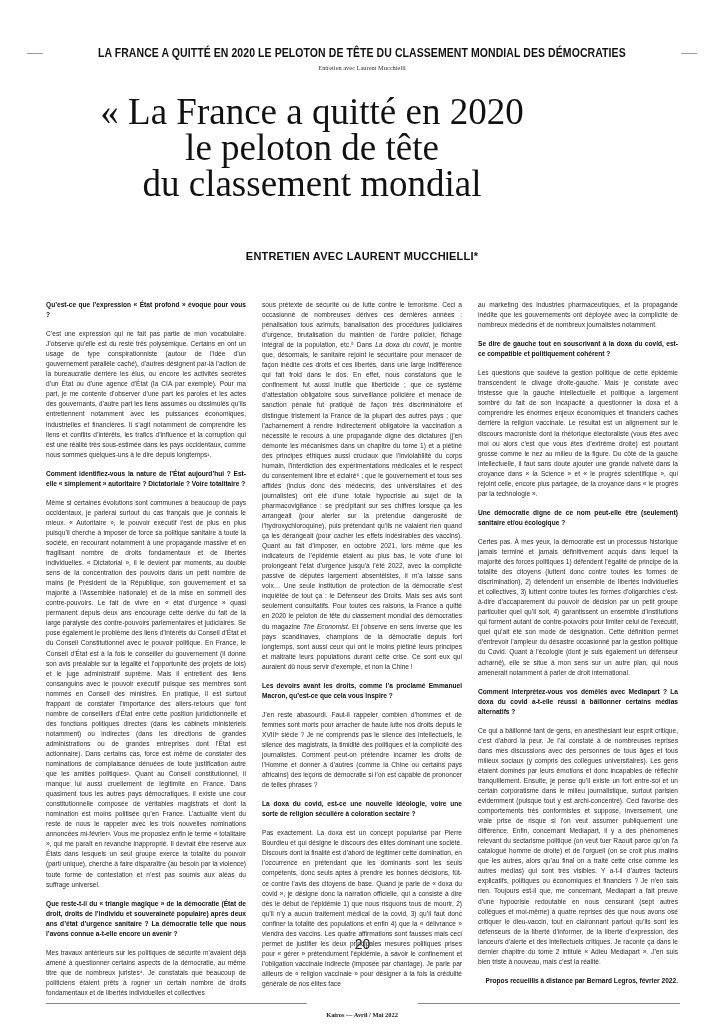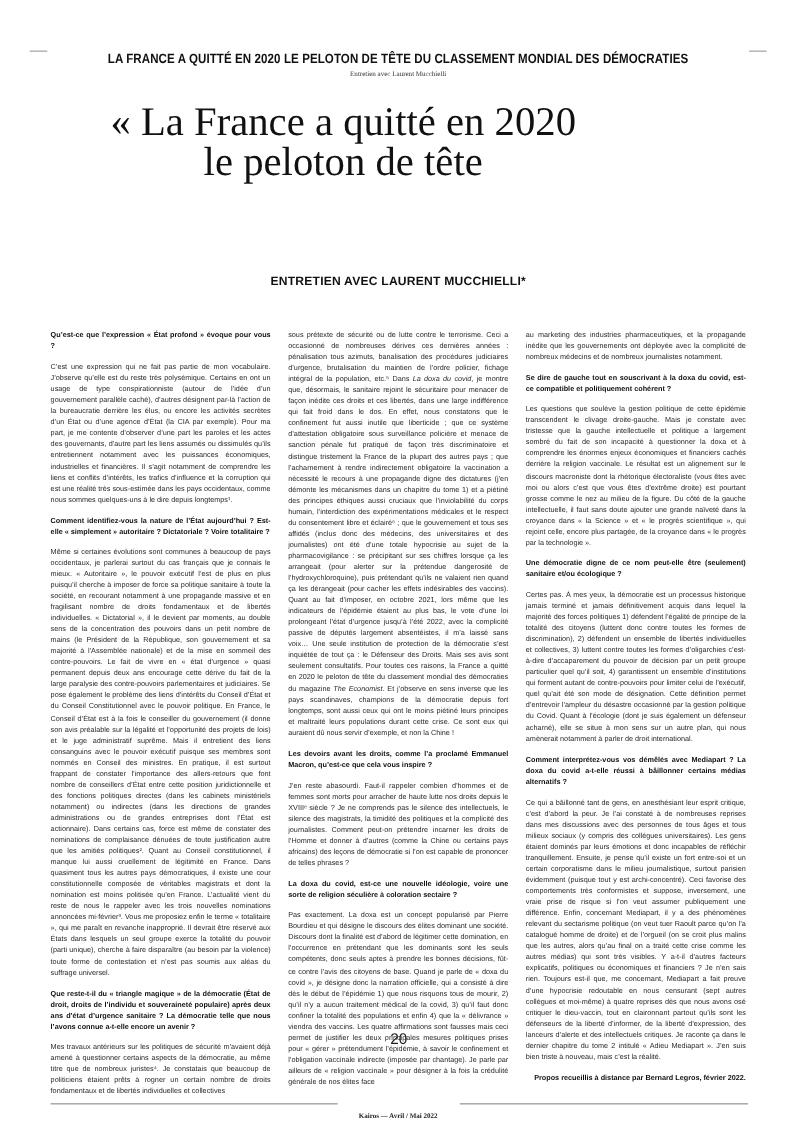--- a/index.html
+++ b/index.html
@@ -1,17 +1,17 @@
 <!DOCTYPE html>
 <html><head>
 <meta charset="utf-8">
 <style>
   html, body { margin: 0; padding: 0; background: #ffffff; }
   body { width: 724px; height: 1024px; overflow: hidden; position: relative; color: #1a1a1a; }
-  .running-head { position: absolute; top: 46px; left: 0; width: 724px; display: flex; justify-content: center; gap: 12px; }
+  .running-head { position: absolute; top: 46px; left: 0; width: 724px; display: flex; align-items: center; justify-content: center; gap: 12px; }
   .rh-rule { width: 16px; height: 1px; background: #9a9a9a; }
   .rh-title { font-family: "Liberation Sans", sans-serif; font-weight: bold; font-size: 12.2px; letter-spacing: 0.1px; color: #111; transform: scaleX(0.86); transform-origin: center; white-space: nowrap; }
   .rh-sub { position: absolute; top: 64px; left: 0; width: 724px; text-align: center; font-family: "Liberation Serif", serif; font-size: 6.4px; color: #333; }
   .headline { position: absolute; top: 94px; left: 0; width: 624px; text-align: center; font-family: "Liberation Serif", serif; font-size: 37px; line-height: 36px; color: #111; }
   .headline div { white-space: nowrap; }
   .byline { position: absolute; top: 250px; left: 0; width: 724px; text-align: center; font-family: "Liberation Sans", sans-serif; font-weight: bold; font-size: 11px; color: #111; letter-spacing: 0.2px; }
   .columns { position: absolute; top: 300px; left: 46px; width: 632px; display: flex; gap: 16px; }
   .col { width: 200px; font-family: "Liberation Sans", sans-serif; font-size: 6.6px; line-height: 10.05px; text-align: justify; hyphens: auto; color: #2a2a2a; }
   .col p { margin: 0 0 9px 0; }
   .col .q { font-weight: bold; color: #111; margin-bottom: 9px; }
@@ -29,20 +29,21 @@
 <div class="running-head">
   <span class="rh-rule"></span>
   <span class="rh-title">LA FRANCE A QUITTÉ EN 2020 LE PELOTON DE TÊTE DU CLASSEMENT MONDIAL DES DÉMOCRATIES</span>
   <span class="rh-rule"></span>
 </div>
 <div class="rh-sub">Entretien avec Laurent Mucchielli</div>
 
 <div class="headline">
   <div>« La France a quitté en 2020</div>
   <div>le peloton de tête</div>
+  <div>du classement mondial</div>
 </div>
 
 <div class="byline">ENTRETIEN AVEC LAURENT MUCCHIELLI*</div>
 
 <div class="columns">
   <div class="col">
       <p class="q">Qu’est-ce que l’expression « État profond » évoque pour vous ?</p>
       <p class="p">C’est une expression qui ne fait pas partie de mon vocabulaire. J’observe qu’elle est du reste très polysémique. Certains en ont un usage de type conspirationniste (autour de l’idée d’un gouvernement parallèle caché), d’autres désignent par-là l’action de la bureaucratie derrière les élus, ou encore les activités secrètes d’un État ou d’une agence d’État (la CIA par exemple). Pour ma part, je me contente d’observer d’une part les paroles et les actes des gouvernants, d’autre part les liens assumés ou dissimulés qu’ils entretiennent notamment avec les puissances économiques, industrielles et financières. Il s’agit notamment de comprendre les liens et conflits d’intérêts, les trafics d’influence et la corruption qui est une réalité très sous-estimée dans les pays occidentaux, comme nous sommes quelques-uns à le dire depuis longtemps¹.</p>
       <p class="q">Comment identifiez-vous la nature de l’État aujourd’hui ? Est-elle « simplement » autoritaire ? Dictatoriale ? Voire totalitaire ?</p>
       <p class="p">Même si certaines évolutions sont communes à beaucoup de pays occidentaux, je parlerai surtout du cas français que je connais le mieux. « Autoritaire », le pouvoir exécutif l’est de plus en plus puisqu’il cherche à imposer de force sa politique sanitaire à toute la société, en recourant notamment à une propagande massive et en fragilisant nombre de droits fondamentaux et de libertés individuelles. « Dictatorial », il le devient par moments, au double sens de la concentration des pouvoirs dans un petit nombre de mains (le Président de la République, son gouvernement et sa majorité à l’Assemblée nationale) et de la mise en sommeil des contre-pouvoirs. Le fait de vivre en « état d’urgence » quasi permanent depuis deux ans encourage cette dérive du fait de la large paralysie des contre-pouvoirs parlementaires et judiciaires. Se pose également le problème des liens d’intérêts du Conseil d’État et du Conseil Constitutionnel avec le pouvoir politique. En France, le Conseil d’État est à la fois le conseiller du gouvernement (il donne son avis préalable sur la légalité et l’opportunité des projets de lois) et le juge administratif suprême. Mais il entretient des liens consanguins avec le pouvoir exécutif puisque ses membres sont nommés en Conseil des ministres. En pratique, il est surtout frappant de constater l’importance des allers-retours que font nombre de conseillers d’État entre cette position juridictionnelle et des fonctions politiques directes (dans les cabinets ministériels notamment) ou indirectes (dans les directions de grandes administrations ou de grandes entreprises dont l’État est actionnaire). Dans certains cas, force est même de constater des nominations de complaisance dénuées de toute justification autre que les amitiés politiques². Quant au Conseil constitutionnel, il manque lui aussi cruellement de légitimité en France. Dans quasiment tous les autres pays démocratiques, il existe une cour constitutionnelle composée de véritables magistrats et dont la nomination est moins politisée qu’en France. L’actualité vient du reste de nous le rappeler avec les trois nouvelles nominations annoncées mi-février³. Vous me proposiez enfin le terme « totalitaire », qui me paraît en revanche inapproprié. Il devrait être réservé aux États dans lesquels un seul groupe exerce la totalité du pouvoir (parti unique), cherche à faire disparaître (au besoin par la violence) toute forme de contestation et n’est pas soumis aux aléas du suffrage universel.</p>

